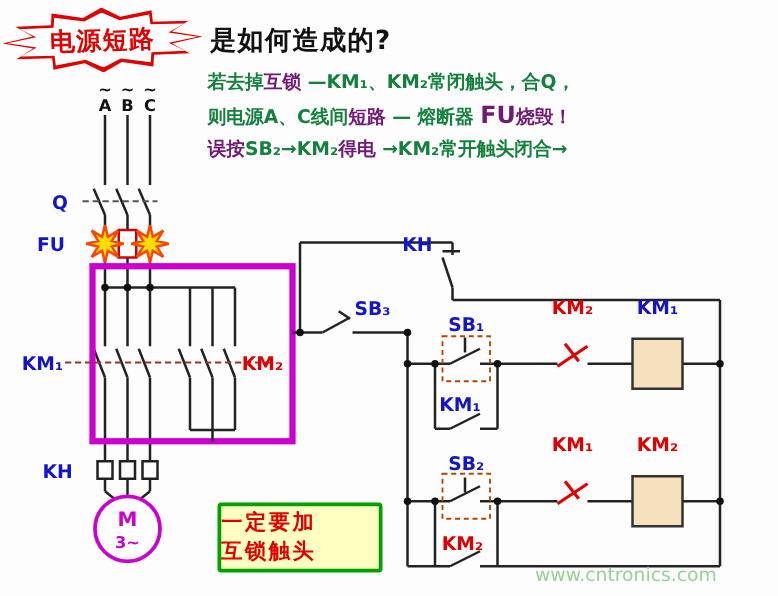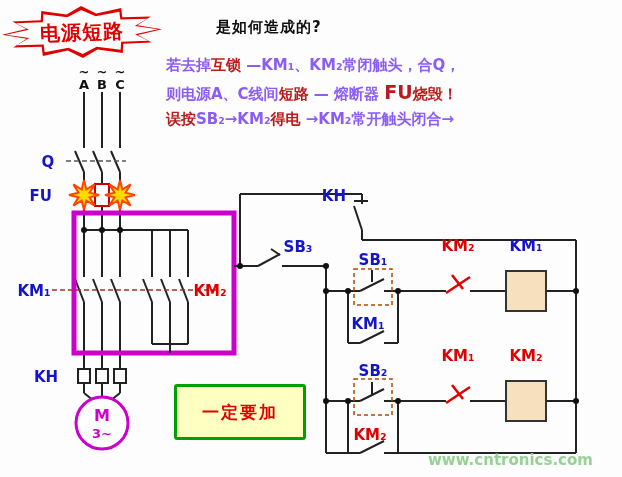--- a/index.html
+++ b/index.html
@@ -7,34 +7,34 @@
          font-family:"DejaVu Sans","Liberation Sans",sans-serif;}
   svg{position:absolute;left:0;top:0;}
   
   .burst{position:absolute;left:2px;top:6px;width:160px;height:52px;transform:rotate(-2deg);}
   .burst-outer,.burst-inner{position:absolute;
     clip-path:polygon(100% 50%,84.8% 59.3%,93.3% 75%,75.5% 75.5%,75% 93.3%,59.3% 84.8%,50% 100%,40.7% 84.8%,25% 93.3%,24.5% 75.5%,6.7% 75%,15.2% 59.3%,0% 50%,15.2% 40.7%,6.7% 25%,24.5% 24.5%,25% 6.7%,40.7% 15.2%,50% 0%,59.3% 15.2%,75% 6.7%,75.5% 24.5%,93.3% 25%,84.8% 40.7%);}
   .burst-outer{inset:0;background:#e00000;}
   .burst-inner{inset:4px;background:#fff;}
   .burst-text{position:absolute;inset:0;display:flex;align-items:center;justify-content:center;
     color:#e00000;font-size:20px;font-weight:bold;letter-spacing:1px;}
-  .question{position:absolute;left:168px;top:18px;font-size:15px;font-weight:bold;color:#111;letter-spacing:1px;margin-left:48px;}
+  .question{position:absolute;left:168px;top:18px;font-size:21px;font-weight:bold;color:#111;letter-spacing:1px;}
   
   .expl{position:absolute;left:166px;top:52px;width:454px;font-size:15px;font-weight:bold;}
   .expl .ln{height:27px;line-height:27px;white-space:nowrap;}
-  .t-blue{color:#8b5cf6;text-align:right;}
-  .t-red{color:#b91c1c;}
+  .t-blue{color:#15803d;text-align:right;}
+  .t-red{color:#701a75;}
   .t-big{font-size:19px;}
   
-  .note{position:absolute;left:174px;top:384px;width:126px;height:50px;background:#ffffc2;
+  .note{position:absolute;left:174px;top:402px;width:126px;height:50px;background:#ffffc2;
     border:3px solid #00a000;border-radius:3px;display:flex;flex-direction:column;
-    align-items:center;justify-content:center;color:#e00000;font-size:17px;font-weight:bold;
+    align-items:flex-start;justify-content:center;color:#e00000;font-size:17px;font-weight:bold;
     line-height:23px;letter-spacing:2px;}
   
-  .wm{position:absolute;left:428px;top:451px;color:#96d296;font-size:15px;font-weight:bold;}
+  .wm{position:absolute;left:428px;top:451px;color:#96d296;font-size:15px;}
   text{font-family:"DejaVu Sans","Liberation Sans",sans-serif;font-weight:bold;}
   .lbl-b{fill:#1414c8;font-size:15px;}
   .lbl-r{fill:#e00000;font-size:15px;}
   .lbl-k{fill:#111;font-size:13px;}
 </style>
 </head>
 <body>
 
 <div id="stage">
 
@@ -233,17 +233,18 @@
     <div class="ln">
       <span class="t-blue">则电源A、C线间</span><span class="t-red">短路</span><span class="t-blue"> — 熔断器 </span><span class="t-red t-big">FU</span><span class="t-red">烧毁！</span>
     </div>
     <div class="ln">
       <span class="t-red">误按</span><span class="t-blue">SB₂→KM₂</span><span class="t-red">得电</span><span class="t-blue"> →KM₂常开触头闭合→</span>
     </div>
   </div>
 
   <div class="note">
     <div>一定要加</div>
+    <div>互锁触头</div>
   </div>
 
   <div class="wm">www.cntronics.com</div>
 
 </div>
 
 </body></html>

